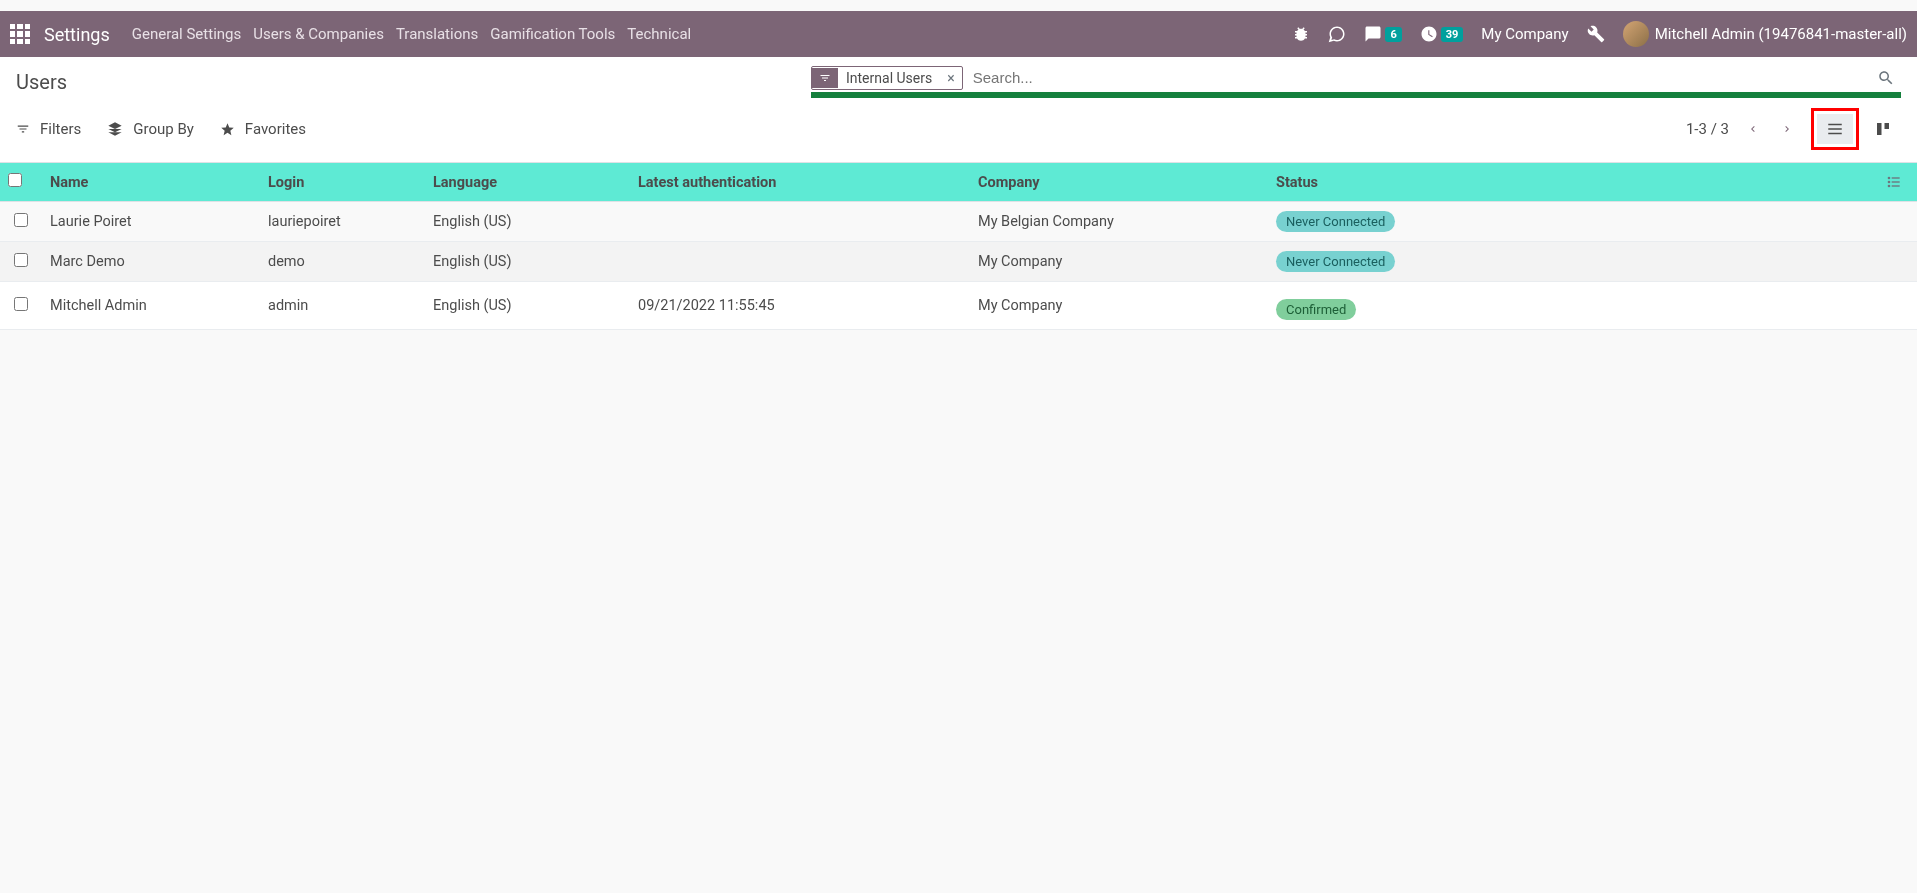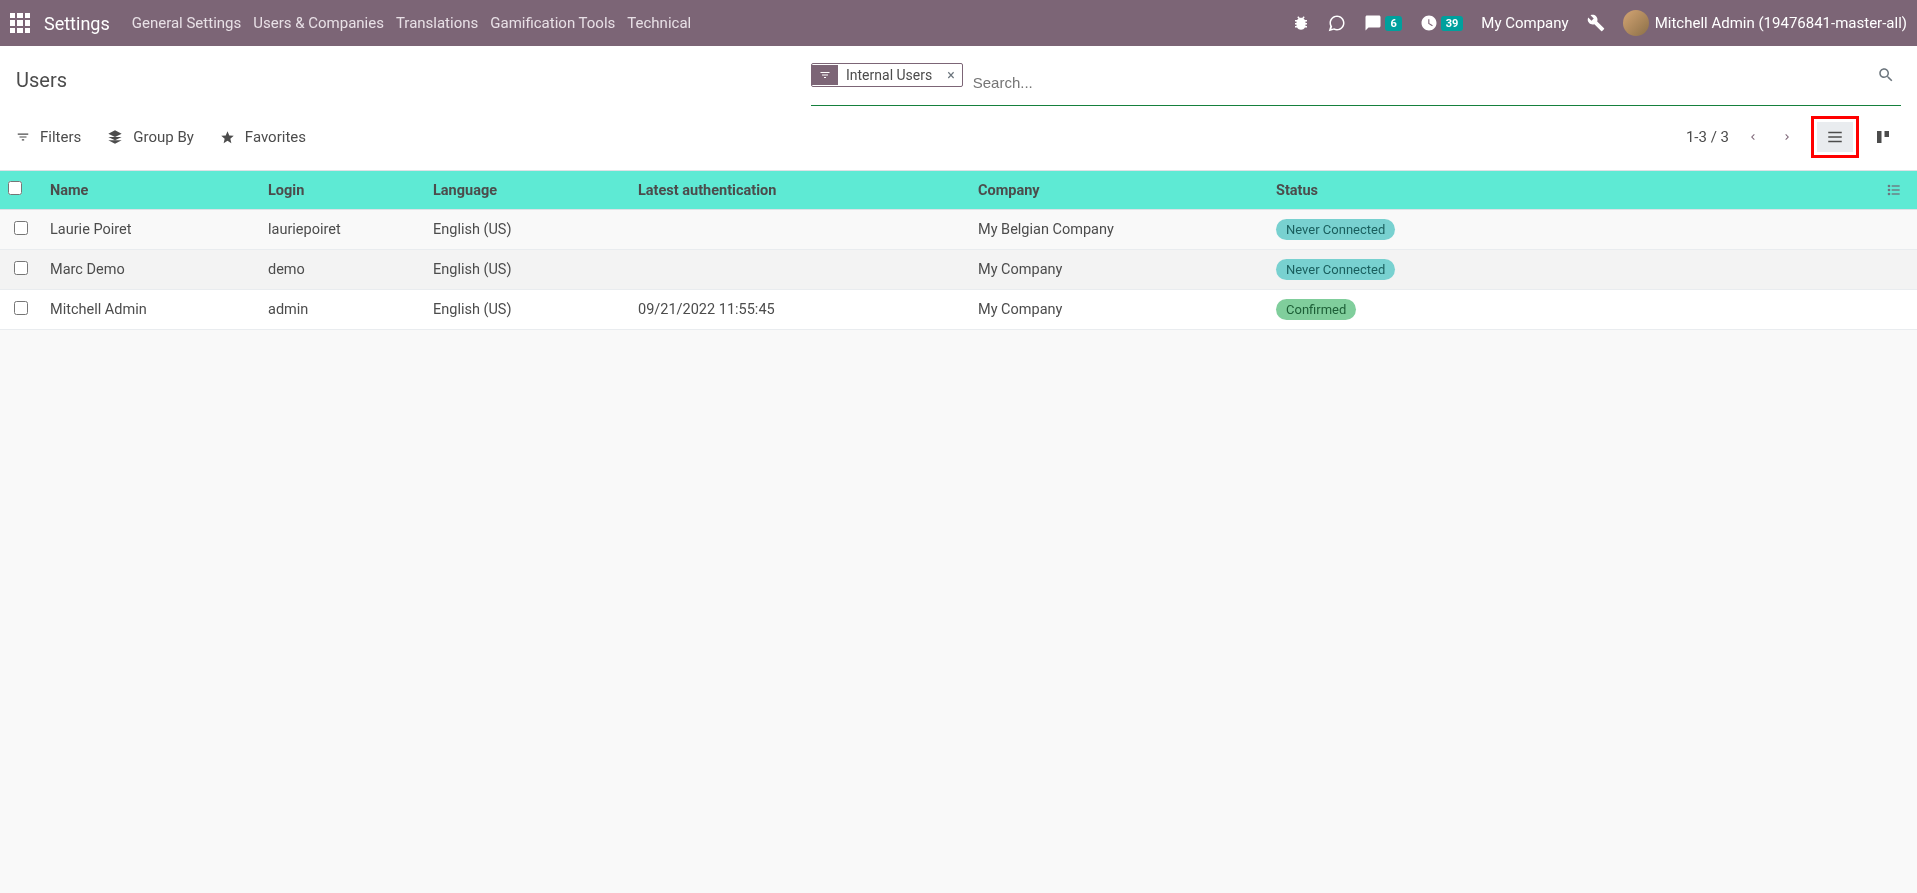--- a/index.html
+++ b/index.html
@@ -1,40 +1,40 @@
 <!DOCTYPE html>
 <html><head>
 <meta charset="utf-8">
 <style>
   * { box-sizing: border-box; margin: 0; padding: 0; }
   body { font-family: -apple-system, BlinkMacSystemFont, "Segoe UI", Roboto, "Helvetica Neue", Arial, sans-serif; font-size: 14px; color: #4c4c4c; background: #f9f9f9; width: 1917px; }
   
   
-  .navbar { background: #7C6576; height: 46px; display: flex; align-items: center; padding: 0 10px; color: #fff; }
+  .navbar { background: #7C6576; height: 46px; display: flex; align-items: center; padding: 0 10px; color: #fff; margin-top: 11px; }
   .apps-icon { width: 20px; height: 20px; display: grid; grid-template-columns: repeat(3,1fr); grid-template-rows: repeat(3,1fr); gap: 2px; margin-right: 14px; cursor: pointer; }
   .apps-icon div { background: #fff; }
   .navbar-brand { font-size: 18px; color: #fff; margin-right: 22px; cursor: pointer; }
   .nav-menu { display: flex; gap: 12px; flex: 1; }
   .nav-item { color: #e8e0e6; font-size: 15px; cursor: pointer; }
   .nav-right { display: flex; align-items: center; gap: 18px; }
   .nav-icon-btn { color: #fff; cursor: pointer; position: relative; display: flex; align-items: center; }
   .badge-teal { background: #00A09D; color: #fff; font-size: 11px; font-weight: 700; padding: 1px 5px; border-radius: 3px; margin-left: 3px; }
   .avatar { width: 26px; height: 26px; border-radius: 50%; background: linear-gradient(135deg,#d4a574,#8b6f47); display: inline-block; margin-right: 6px; }
   .user-label { color: #fff; font-size: 15px; }
   
   
   .control-panel { background: #fff; border-bottom: 1px solid #dee2e6; }
   .cp-top { display: flex; align-items: center; padding: 8px 16px 0 16px; gap: 35px; }
   .breadcrumb { font-size: 20px; color: #4c4c4c; flex: 0 0 auto; width: 760px; }
-  .search-wrap { flex: 1; display: flex; align-items: center; border-bottom: 1px solid #15803d; padding-bottom: 10px; }
+  .search-wrap { flex: 1; display: flex; align-items: center; border-bottom: 6px solid #15803d; padding-bottom: 2px; }
   .facet { display: inline-flex; align-items: center; border: 1px solid #7C6576; border-radius: 2px; margin-right: 6px; overflow: hidden; }
   .facet-icon { background: #7C6576; color: #fff; padding: 4px 7px; display: flex; align-items: center; }
   .facet-label { padding: 3px 8px; color: #4c4c4c; font-size: 14px; }
   .facet-remove { padding: 0 7px; color: #6c757d; cursor: pointer; font-size: 14px; }
-  .search-input { border: none; outline: none; flex: 1; font-size: 15px; padding: 4px; margin-top: 16px; }
+  .search-input { border: none; outline: none; flex: 1; font-size: 15px; padding: 4px; }
   .search-icon-right { color: #6c757d; cursor: pointer; padding: 0 6px; }
   
   .cp-bottom { display: flex; align-items: center; padding: 10px 16px 12px 16px; }
   .cp-left { display: flex; align-items: center; gap: 10px; width: 760px; }
   .create-btn { background: #00A09D; color: #fff; border: none; padding: 7px 14px; font-size: 14px; font-weight: 500; cursor: pointer; letter-spacing: 0.3px; }
   .highlight-red { border: 3px solid #ff0000; padding: 3px; display: inline-block; }
   .import-btn { color: #4c4c4c; cursor: pointer; font-size: 16px; padding: 4px; }
   .cp-middle { display: flex; gap: 26px; }
   .cp-tool { display: flex; align-items: center; gap: 10px; color: #4c4c4c; cursor: pointer; font-size: 15px; }
   .cp-right { margin-left: auto; display: flex; align-items: center; gap: 14px; }
@@ -51,21 +51,21 @@
   .list-table tbody tr:nth-child(odd) { background: #f5f5f5; }
   .list-table tbody tr:nth-child(even) { background: #fff; }
   .list-table tbody tr:nth-child(3) { background: #fff; }
   .list-table tbody tr:nth-child(2) { background: #f3f3f3; }
   .list-table tbody tr:nth-child(1) { background: #f9f9f9; }
   .chk-col { width: 42px; text-align: center; }
   .chk-col input { width: 14px; height: 14px; }
   .opt-col { width: 40px; text-align: center; }
   .status-badge { display: inline-block; padding: 3px 10px; border-radius: 12px; font-size: 13px; }
   .status-never { background: #78D1D0; color: #1a5f5e; }
-  .status-confirmed { background: #80CE9C; color: #1d5f37; }
+  .status-confirmed { background: #80CE9C; color: #1d5f37; margin-top: 8px; }
   
   .col-name { width: 218px; }
   .col-login { width: 165px; }
   .col-lang { width: 205px; }
   .col-auth { width: 340px; }
   .col-company { width: 298px; }
   .col-status { width: auto; }
 
   svg { display: block; }
 </style>

